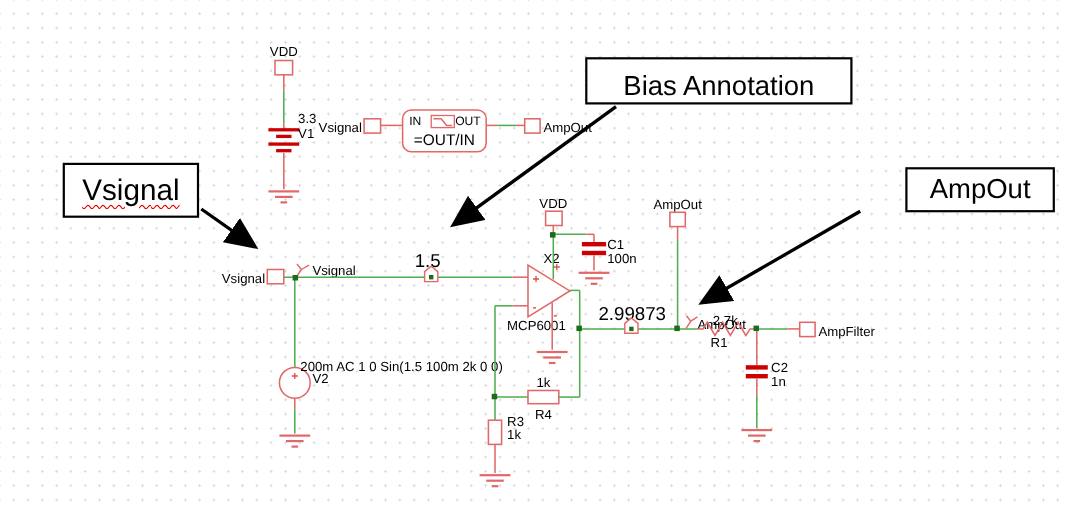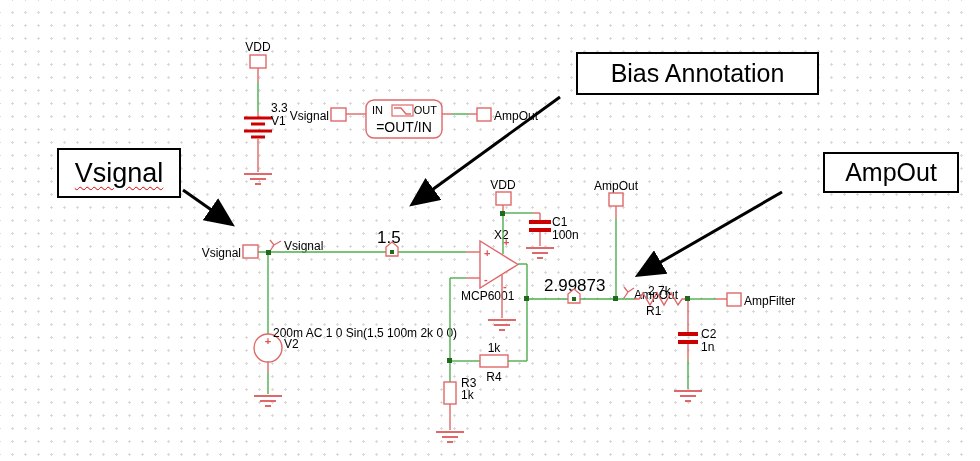--- a/index.html
+++ b/index.html
@@ -18,21 +18,21 @@
     position:absolute;background:#fff;border:2px solid #000;
     display:flex;align-items:center;justify-content:center;
     color:#000;box-sizing:border-box;
   }
   #callout-vsignal{left:57px;top:148px;width:124px;height:50px;font-size:27px;}
   #callout-vsignal span{
     text-decoration-line:underline;text-decoration-style:wavy;
     text-decoration-color:#e00000;text-decoration-thickness:1px;
     text-underline-offset:4px;
   }
-  #callout-bias{left:576px;top:52px;width:243px;height:43px;font-size:25px;}
+  #callout-bias{left:532px;top:52px;width:243px;height:43px;font-size:25px;align-items:flex-end;}
   #callout-ampout{left:823px;top:152px;width:136px;height:41px;font-size:25px;}
 </style>
 </head>
 <body>
 
 <div id="canvas">
 
 <svg id="schem" width="980" height="461" viewBox="0 0 980 461">
   <defs>
     <marker id="arrow" markerWidth="10" markerHeight="9" refX="8" refY="4.5" orient="auto">

